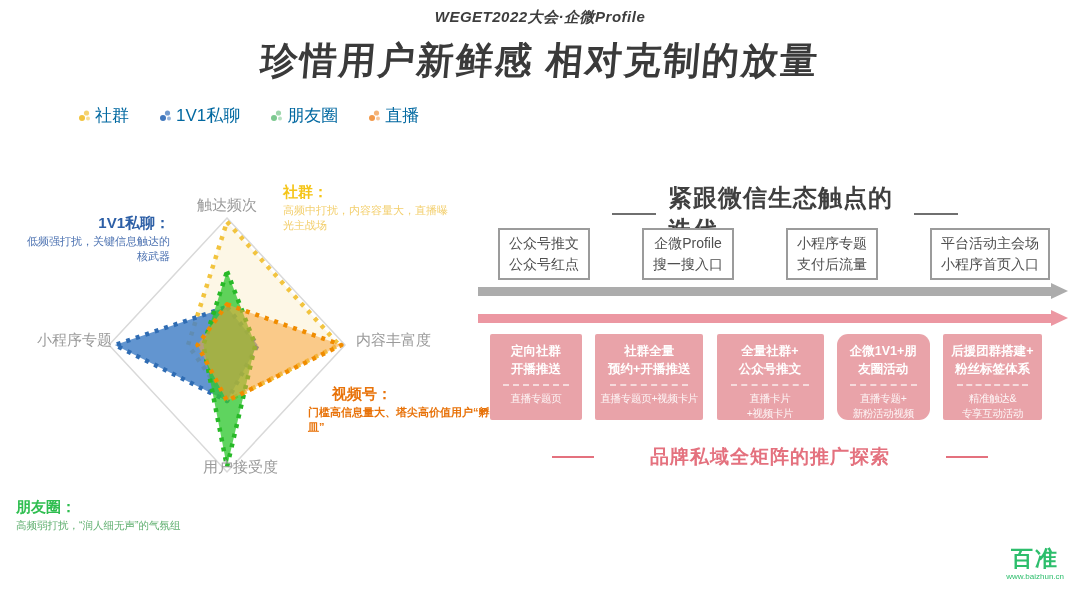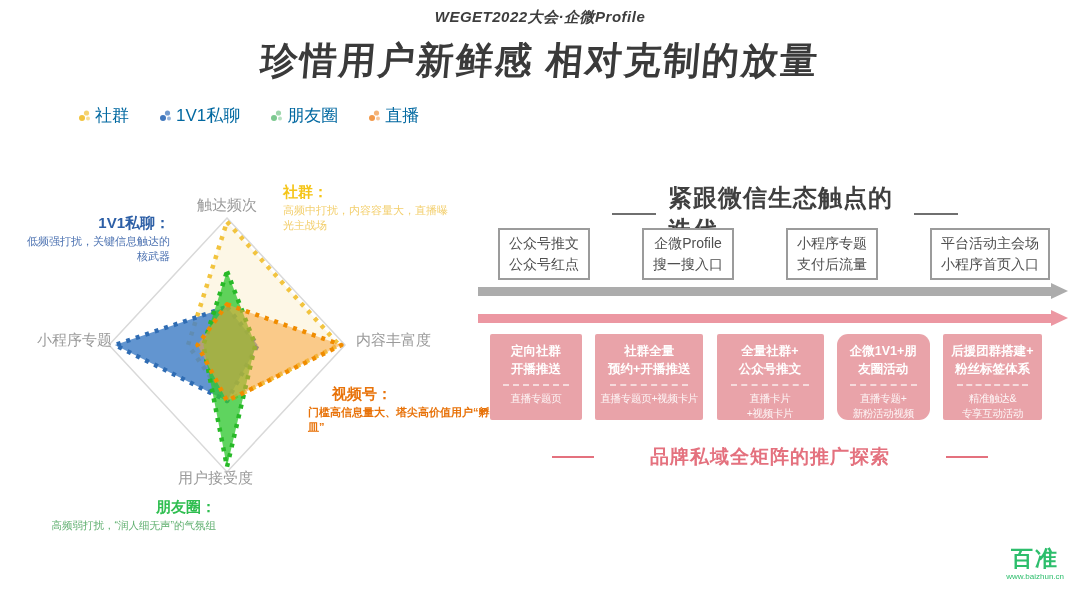--- a/index.html
+++ b/index.html
@@ -16,33 +16,33 @@
   .legend{position:absolute;left:78px;top:104px;display:flex;gap:30px;}
   .legend-item{display:flex;align-items:center;gap:4px;}
   .legend-icon{display:inline-block;width:13px;height:13px;}
   .legend-label{font-size:17px;color:#0369a1;}
 
   
   #radar-svg{position:absolute;left:95px;top:195px;}
   .axis{position:absolute;color:#9a9a9a;font-size:15px;}
   .axis-top{left:177px;top:196px;width:100px;text-align:center;}
   .axis-right{left:356px;top:331px;}
-  .axis-bottom{left:178px;top:469px;width:100px;text-align:left;}
+  .axis-bottom{left:178px;top:458px;width:100px;text-align:right;}
   .axis-left{left:20px;top:331px;width:92px;text-align:right;}
 
   .anno{position:absolute;}
   .anno-title{font-size:15px;font-weight:bold;line-height:1.3;}
   .anno-desc{font-size:11px;line-height:1.45;margin-top:1px;}
   .anno-shequn{left:283px;top:182px;width:168px;}
   .anno-shequn .anno-desc{color:#f3cf6d;}
   .anno-1v1{left:18px;top:213px;width:152px;text-align:right;}
   .anno-1v1 .anno-desc{color:#4a70b0;}
   .anno-sph{left:308px;top:384px;width:198px;}
   .anno-sph .anno-desc{color:#e8730a;font-weight:bold;}
-  .anno-pyq{left:16px;top:497px;width:200px;text-align:right;}
+  .anno-pyq{left:16px;top:497px;width:200px;text-align:left;}
   .anno-pyq .anno-desc{color:#5faf6f;font-size:10.5px;white-space:nowrap;}
 
   
   .top-heading{position:absolute;left:600px;top:182px;width:370px;display:flex;align-items:center;
                justify-content:center;font-size:24px;font-weight:bold;color:#3f3f3f;letter-spacing:1px;}
   .h-dash{width:44px;height:2px;background:#6f6f6f;margin:0 12px;flex:none;}
 
   
   .tp-row{position:absolute;left:498px;top:228px;width:552px;display:flex;justify-content:space-between;}
   .tp-box{border:2px solid #9b9b9b;background:#fff;padding:3px 9px;font-size:14px;

